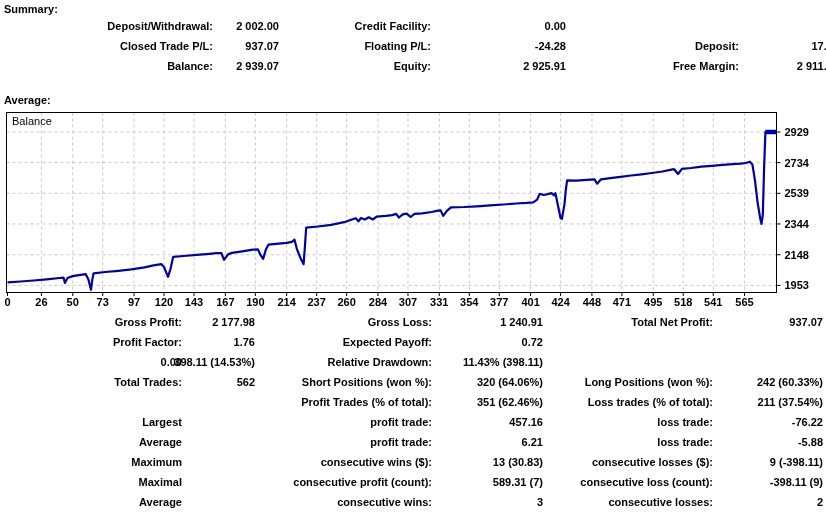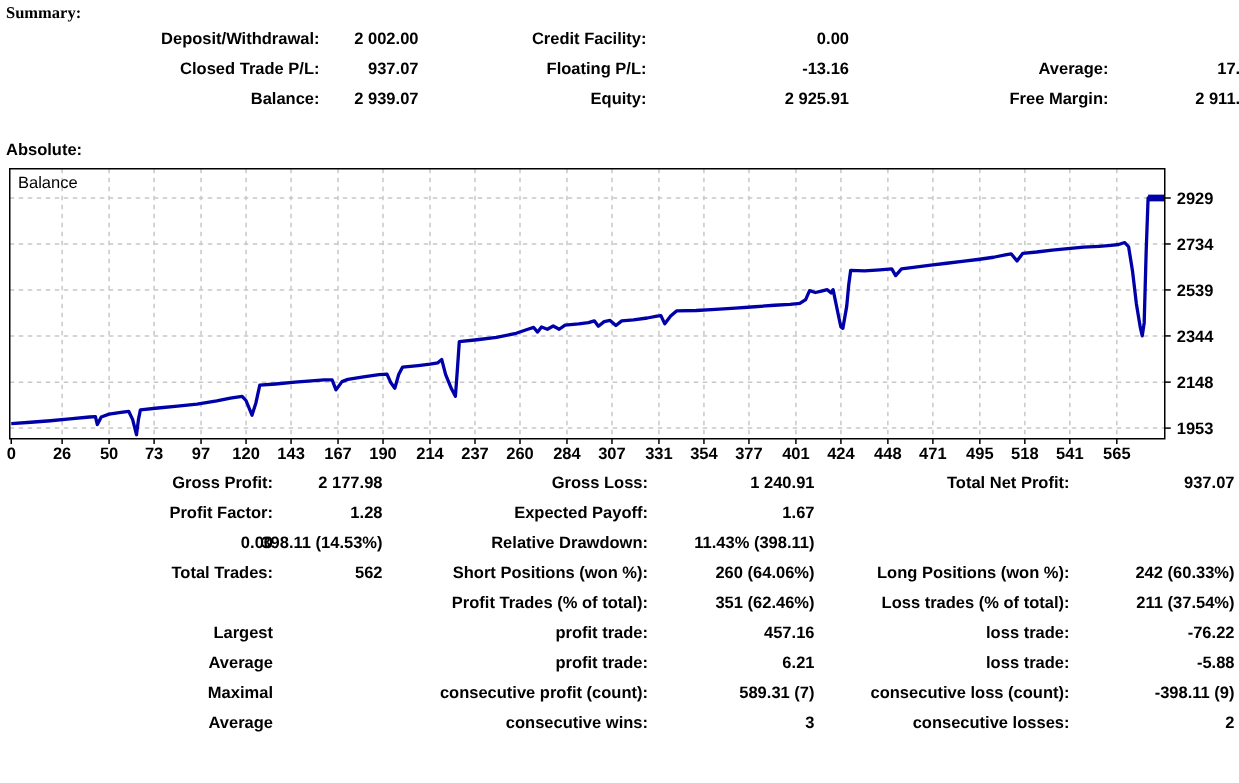--- a/index.html
+++ b/index.html
@@ -5,21 +5,21 @@
   * { box-sizing: border-box; margin: 0; padding: 0; }
   html,body { width: 826px; height: 522px; background: #ffffff; overflow: hidden; }
   body {
     position: relative;
     font-family: "Liberation Sans", sans-serif;
     font-size: 11px;
     font-weight: bold;
     color: #000000;
   }
   .heading { position: absolute; left: 4px; white-space: nowrap; }
-  #summary-heading { top: 3px; font-family: Liberation Serif, serif; }
+  #summary-heading { top: 3px; }
   #details-heading { top: 94px; }
 
   .stat-table { position: absolute; left: 0; }
   #summary-table { top: 16px; padding-left: 16px; }
   #stats-top-table { top: 312px; text-align: right; }
   #stats-bottom-table { top: 372px; }
 
   .trow { display: grid; height: 20px; }
   #summary-table .trow { grid-template-columns: 197px 66px 152px 135px 173px 100px; }
   #stats-top-table .trow,
@@ -47,35 +47,35 @@
       <div class="cell">2 002.00</div>
       <div class="cell">Credit Facility:</div>
       <div class="cell">0.00</div>
       <div class="cell"></div>
       <div class="cell"></div>
     </div>
     <div class="trow">
       <div class="cell">Closed Trade P/L:</div>
       <div class="cell">937.07</div>
       <div class="cell">Floating P/L:</div>
-      <div class="cell">-13.16</div>
-      <div class="cell">Average:</div>
+      <div class="cell">-24.28</div>
+      <div class="cell">Deposit:</div>
       <div class="cell">17.25</div>
     </div>
     <div class="trow">
       <div class="cell">Balance:</div>
       <div class="cell">2 939.07</div>
       <div class="cell">Equity:</div>
       <div class="cell">2 925.91</div>
       <div class="cell">Free Margin:</div>
       <div class="cell">2 911.59</div>
     </div>
   </div>
 
-<div class="heading" id="details-heading">Absolute:</div>
+<div class="heading" id="details-heading">Average:</div>
 
 <div id="chart-block">
   <svg id="balance-chart-svg" width="820" height="204">
       <g stroke="#C8C8C8" stroke-width="1" stroke-dasharray="3 3">
         <line x1="37.417" y1="4.5" x2="37.417" y2="184.5"></line>
         <line x1="68.725" y1="4.5" x2="68.725" y2="184.5"></line>
         <line x1="98.7285" y1="4.5" x2="98.7285" y2="184.5"></line>
         <line x1="130.0365" y1="4.5" x2="130.0365" y2="184.5"></line>
         <line x1="160.04" y1="4.5" x2="160.04" y2="184.5"></line>
         <line x1="190.0435" y1="4.5" x2="190.0435" y2="184.5"></line>
@@ -183,40 +183,40 @@
     <div class="trow">
       <div class="cell">Gross Profit:</div>
       <div class="cell">2 177.98</div>
       <div class="cell">Gross Loss:</div>
       <div class="cell">1 240.91</div>
       <div class="cell">Total Net Profit:</div>
       <div class="cell">937.07</div>
     </div>
     <div class="trow">
       <div class="cell">Profit Factor:</div>
-      <div class="cell">1.28</div>
+      <div class="cell">1.76</div>
       <div class="cell">Expected Payoff:</div>
-      <div class="cell">1.67</div>
+      <div class="cell">0.72</div>
       <div class="cell"></div>
       <div class="cell"></div>
     </div>
     <div class="trow">
       <div class="cell">0.00</div>
       <div class="cell">398.11 (14.53%)</div>
       <div class="cell">Relative Drawdown:</div>
       <div class="cell">11.43% (398.11)</div>
     </div>
   </div>
 
 <div class="stat-table" id="stats-bottom-table">
     <div class="trow">
       <div class="cell">Total Trades:</div>
       <div class="cell">562</div>
       <div class="cell">Short Positions (won %):</div>
-      <div class="cell">260 (64.06%)</div>
+      <div class="cell">320 (64.06%)</div>
       <div class="cell">Long Positions (won %):</div>
       <div class="cell">242 (60.33%)</div>
     </div>
     <div class="trow">
       <div class="cell"></div>
       <div class="cell"></div>
       <div class="cell">Profit Trades (% of total):</div>
       <div class="cell">351 (62.46%)</div>
       <div class="cell">Loss trades (% of total):</div>
       <div class="cell">211 (37.54%)</div>
@@ -231,20 +231,28 @@
     </div>
     <div class="trow">
       <div class="cell">Average</div>
       <div class="cell"></div>
       <div class="cell">profit trade:</div>
       <div class="cell">6.21</div>
       <div class="cell">loss trade:</div>
       <div class="cell">-5.88</div>
     </div>
     <div class="trow">
+      <div class="cell">Maximum</div>
+      <div class="cell"></div>
+      <div class="cell">consecutive wins ($):</div>
+      <div class="cell">13 (30.83)</div>
+      <div class="cell">consecutive losses ($):</div>
+      <div class="cell">9 (-398.11)</div>
+    </div>
+    <div class="trow">
       <div class="cell">Maximal</div>
       <div class="cell"></div>
       <div class="cell">consecutive profit (count):</div>
       <div class="cell">589.31 (7)</div>
       <div class="cell">consecutive loss (count):</div>
       <div class="cell">-398.11 (9)</div>
     </div>
     <div class="trow">
       <div class="cell">Average</div>
       <div class="cell"></div>

